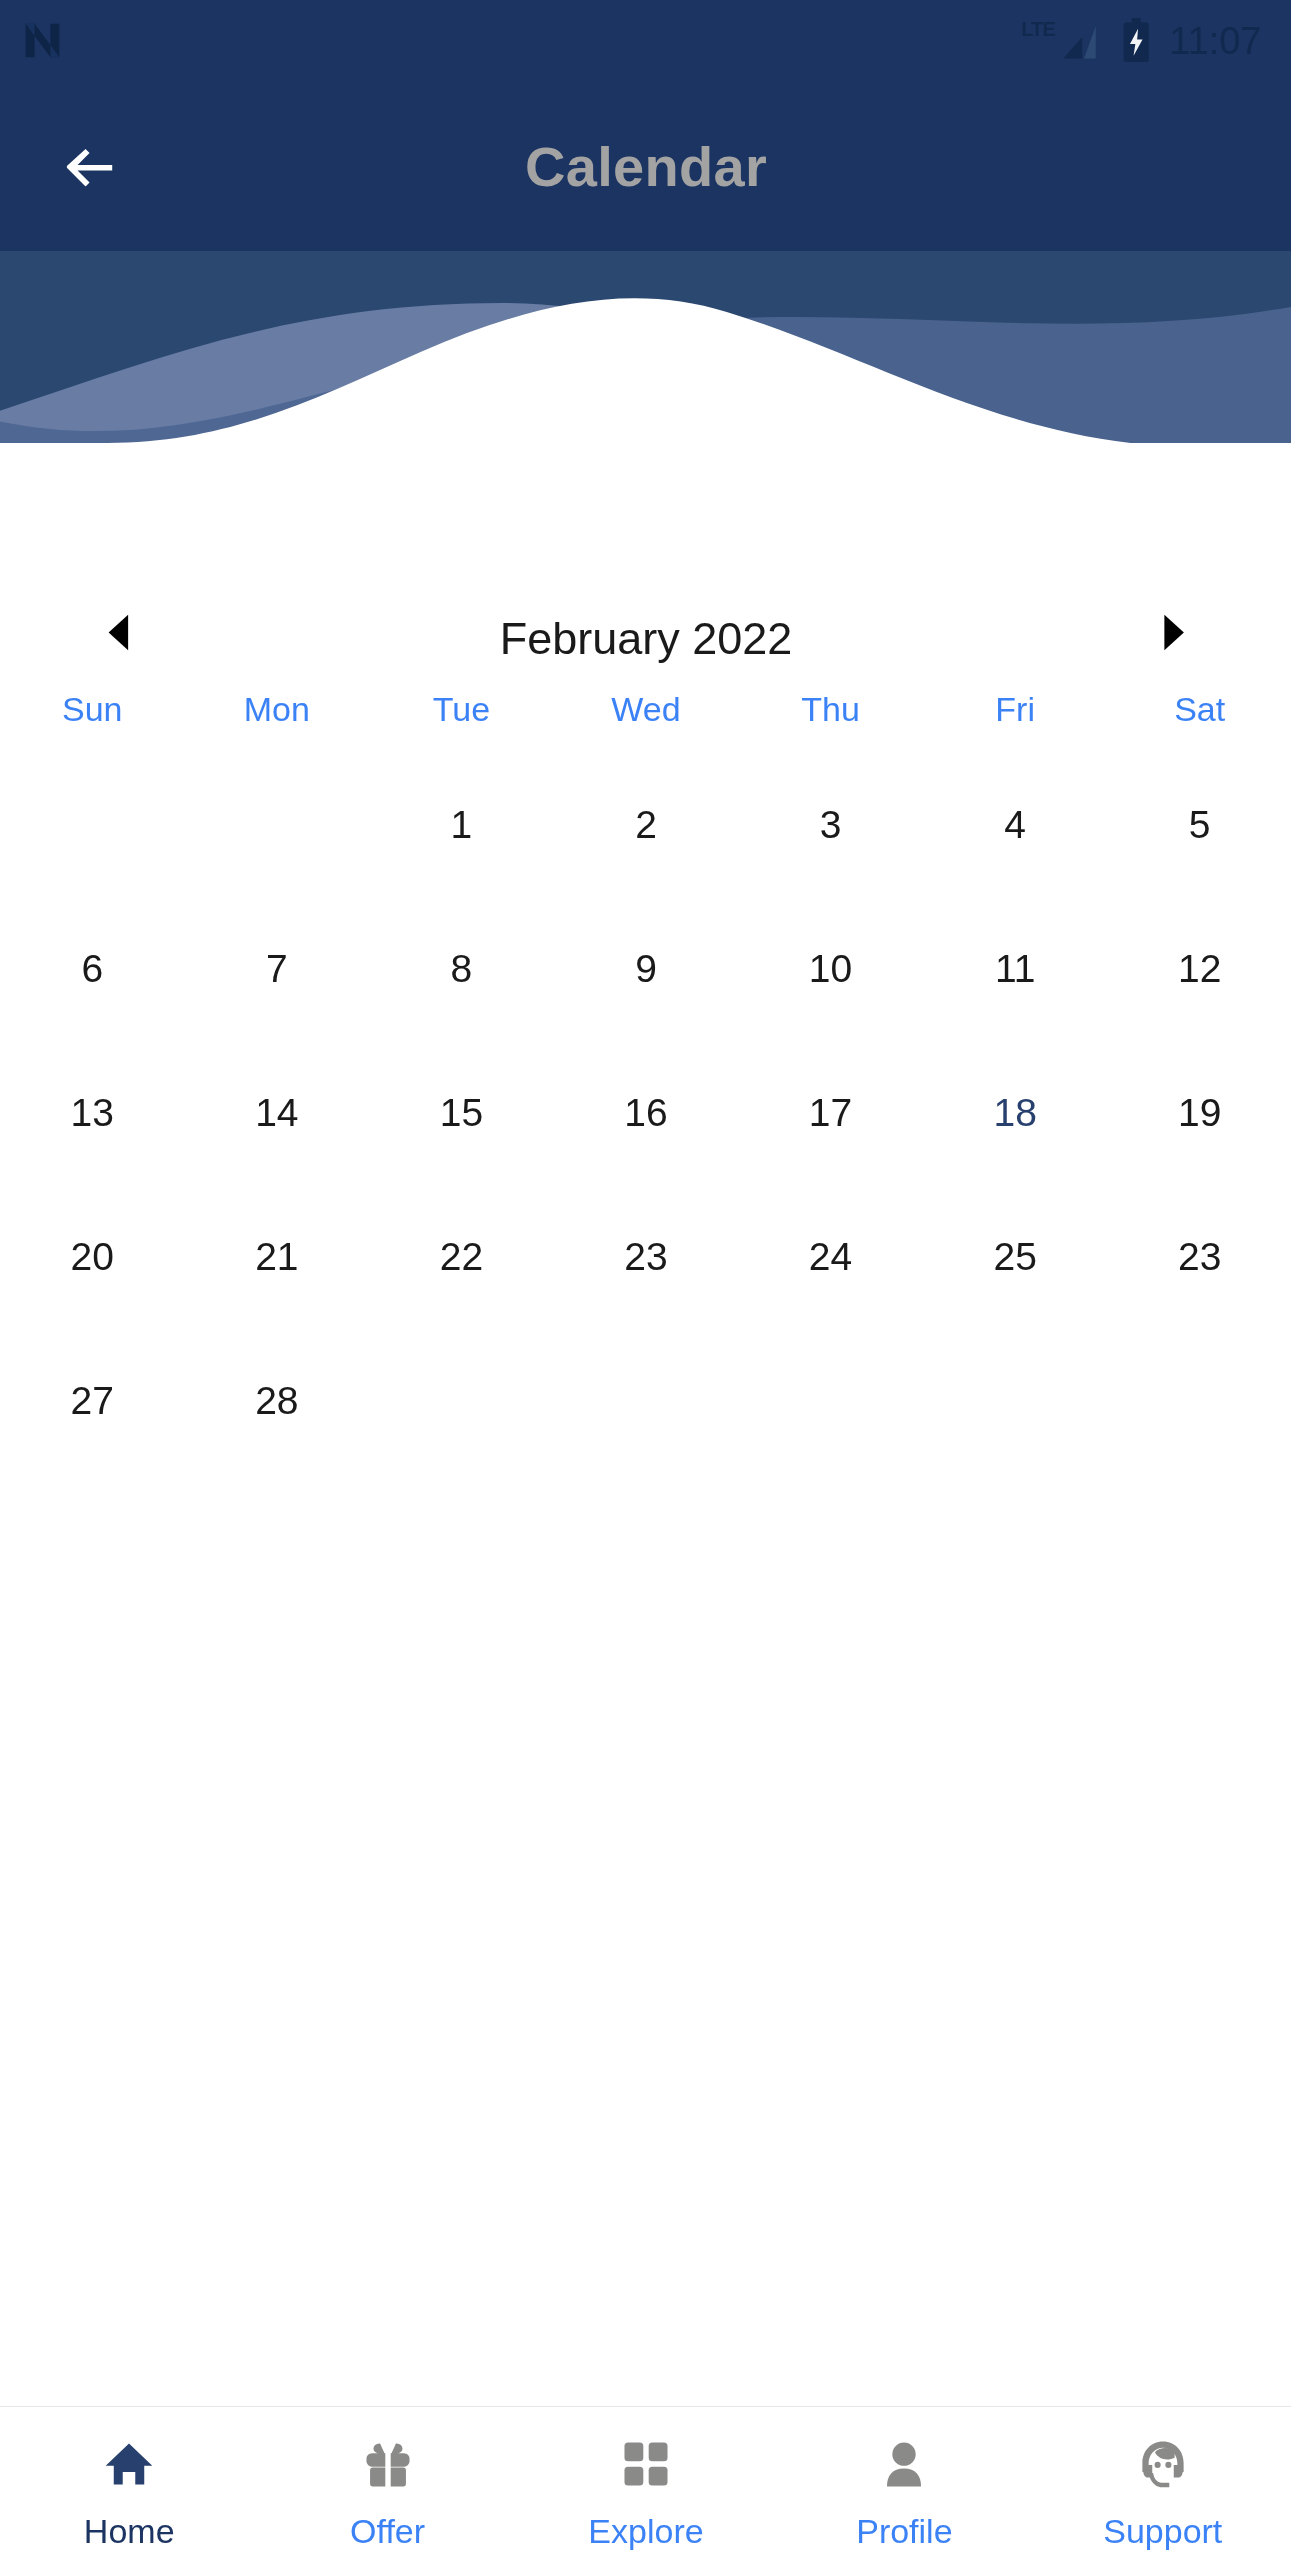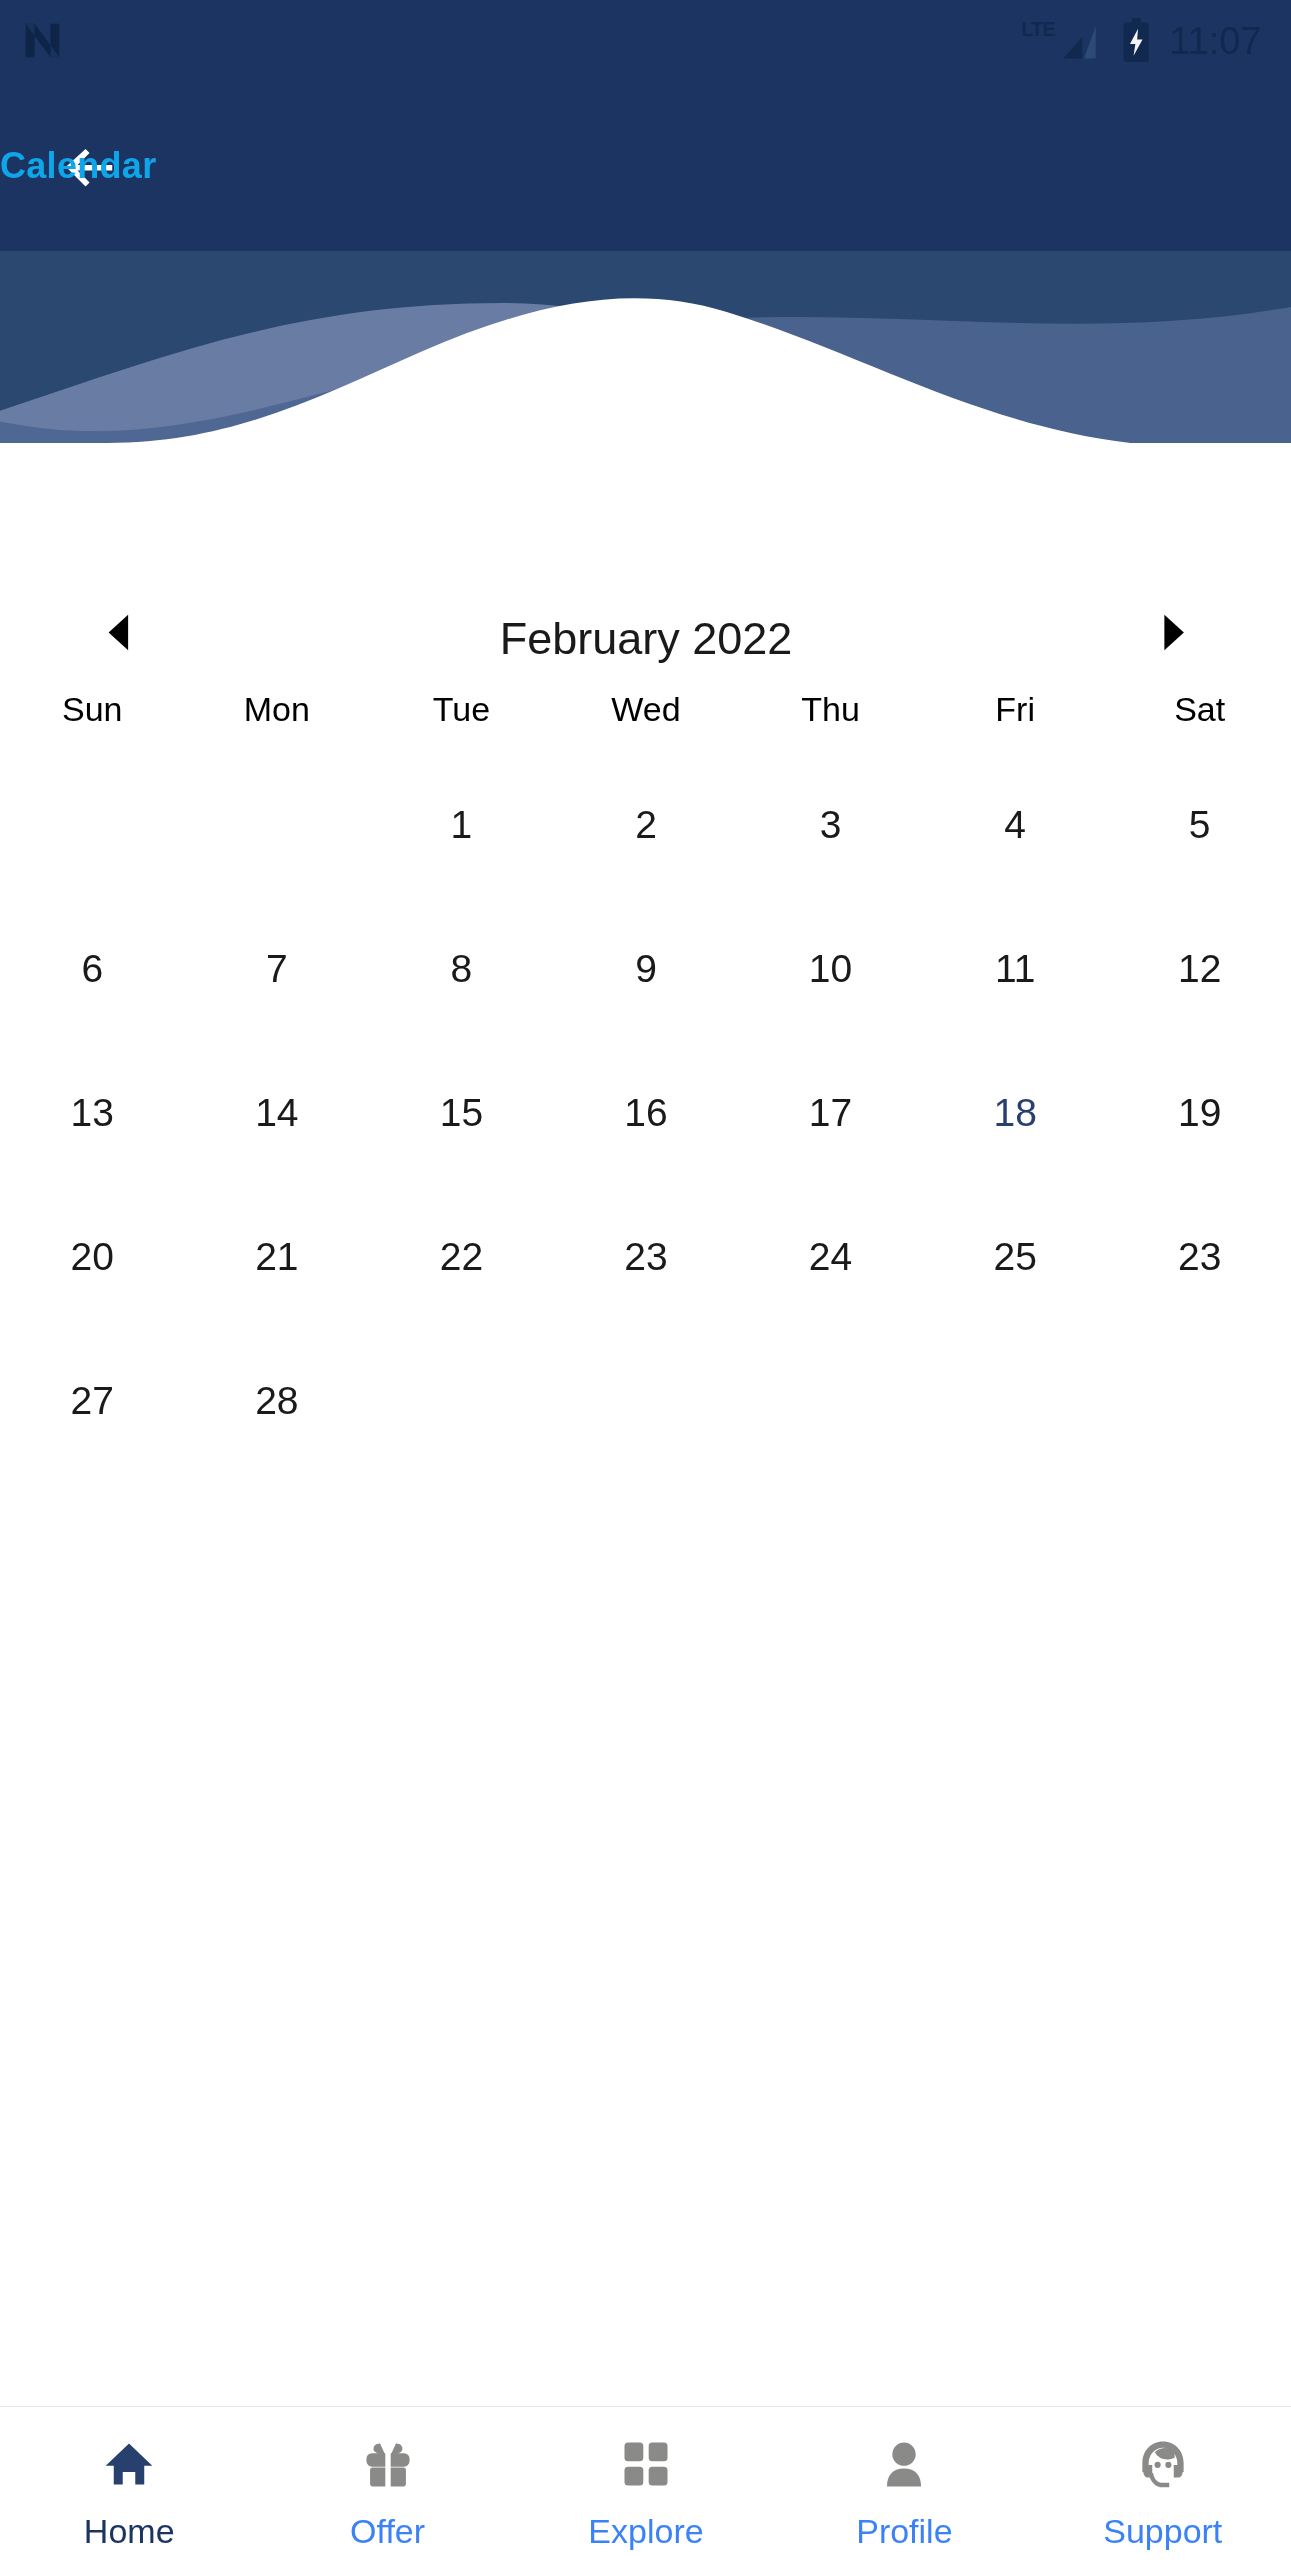--- a/index.html
+++ b/index.html
@@ -43,22 +43,22 @@
   .back-btn{
     position:absolute; left:48px; top:50%;
     transform:translateY(-50%);
     width:83px; height:83px;
     display:flex; align-items:center; justify-content:center;
   }
   .back-arrow{ width:48px; height:41px; }
   .app-title{
     position:absolute; left:0; top:50%;
     transform:translateY(-50%);
-    width:100%; text-align:left;
-    color:#0ea5e9; font-size:36px; font-weight:bold;
+    width:100%; text-align:center;
+    color:#a3a3a3; font-size:56px; font-weight:bold;
     letter-spacing:0.3px;
   }
 
   
   .wave-band{
     position:absolute; top:251px; left:0;
     width:1292px; height:192px;
     overflow:hidden;
   }
   .wave-svg{ display:block; width:1292px; height:192px; }
@@ -80,21 +80,21 @@
   .month-label{
     flex:1; text-align:center;
     font-size:45px; color:#1a1a1a; font-weight:400;
   }
 
   .weekday-row{
     display:grid; grid-template-columns:repeat(7,1fr);
     height:88px; align-items:center;
   }
   .weekday{
-    text-align:center; font-size:34px; color:#000000; font-weight:400;
+    text-align:center; font-size:34px; color:#3b82f6; font-weight:400;
   }
 
   .day-grid{
     display:grid; grid-template-columns:repeat(7,1fr);
     grid-auto-rows:144px;
   }
   .day-cell{
     display:flex; align-items:center; justify-content:center;
     font-size:39px; color:#1a1a1a; font-weight:400;
   }

